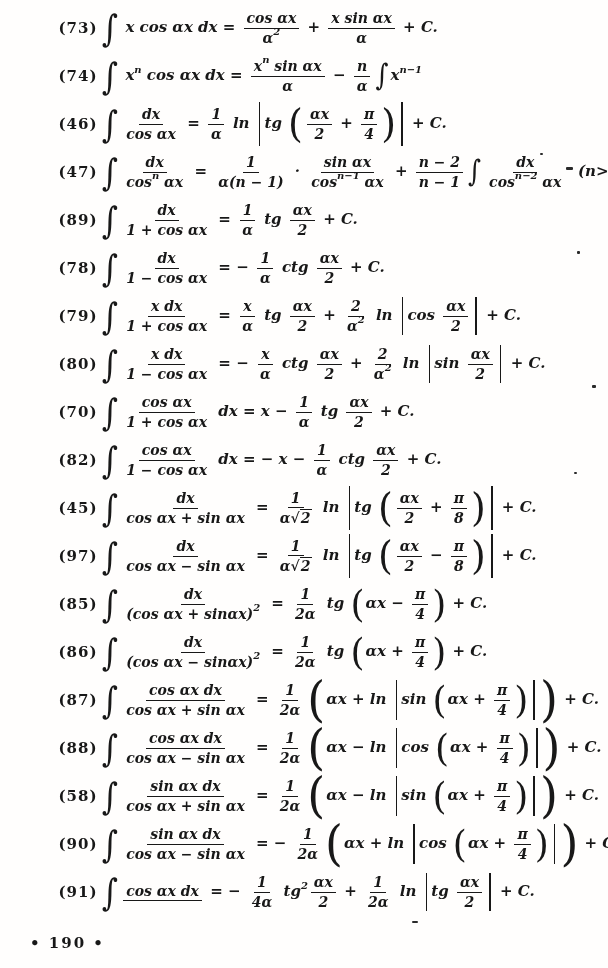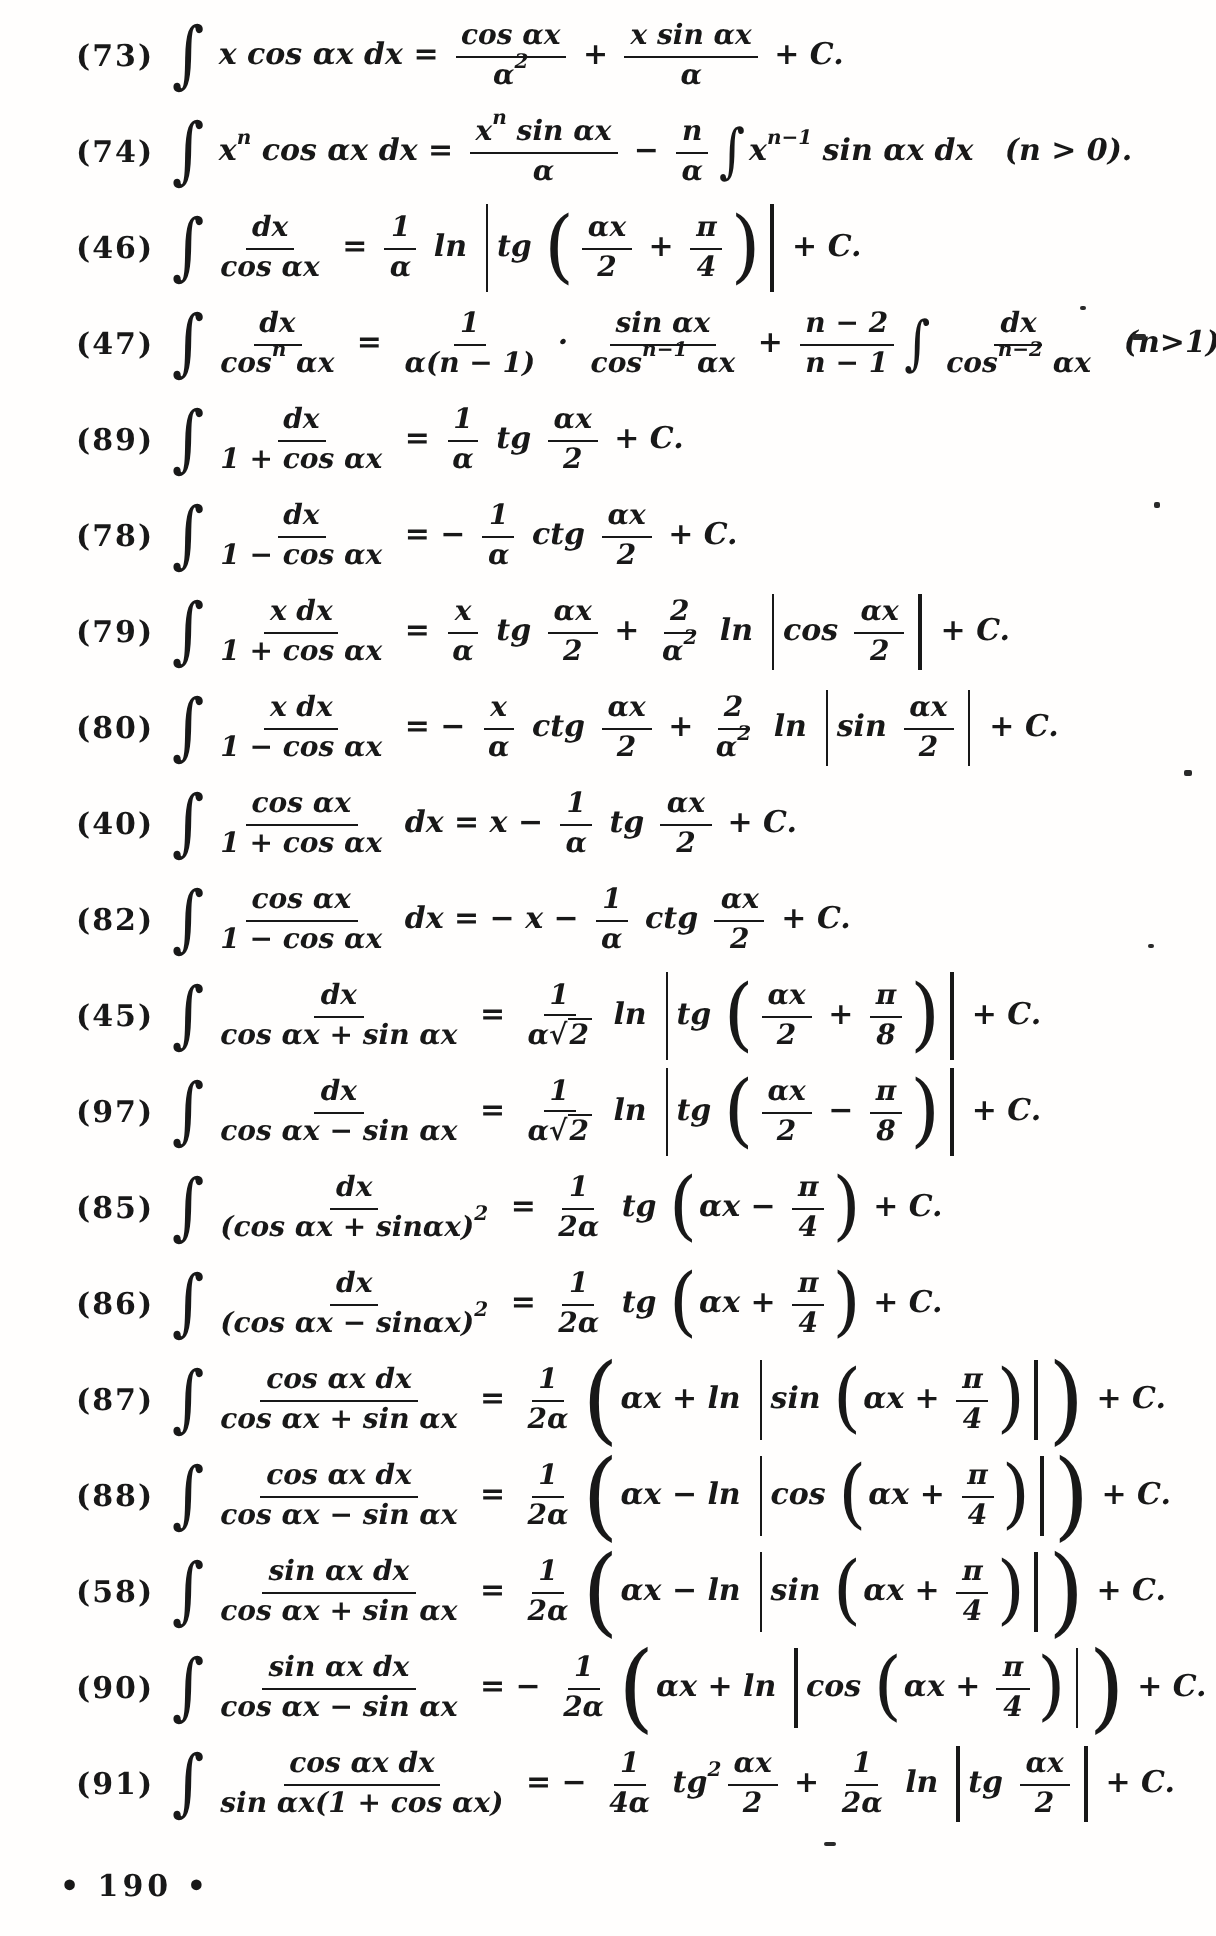--- a/index.html
+++ b/index.html
@@ -1,21 +1,21 @@
 <!DOCTYPE html>
 <html><head>
 <meta charset="utf-8">
 <style>
   html,body{margin:0;padding:0;}
   body{
     width:608px;height:968px;background:#ffffff;
     font-family:"DejaVu Serif", serif;color:#181818;overflow:hidden;
   }
   .page{position:relative;width:608px;height:968px;background:#fffefd;}
-  #formulas{position:absolute;top:6px;left:0;right:0;}
+  #formulas{position:absolute;top:6px;left:16px;right:0;text-align:center;}
   .frow{
     display:flex;align-items:center;padding-left:38px;
     min-height:44px;margin-bottom:4px;
     font-size:15px;font-weight:bold;font-style:italic;white-space:nowrap;
   }
   .fno{
     width:48px;flex:none;font-style:normal;font-weight:bold;
     letter-spacing:1px;font-size:15px;
   }
   .fmath{display:flex;align-items:center;}
@@ -106,21 +106,20 @@
             <span class="num">
               <span class="mtxt">n</span>
             </span>
             <span class="den">
               <span class="mtxt">α</span>
             </span>
           </span>
           <span class="mint sm">∫</span>
           <span class="mtxt">x</span>
           <span class="msup">n−1</span>
-          <span class="mtxt"> sin αx dx   (n &gt; 0).</span>
         </span>
       </div>
       <div class="frow">
         <span class="fno">(46)</span>
         <span class="fmath">
           <span class="mint">∫</span>
           <span class="mfrac">
             <span class="num">
               <span class="mtxt">dx</span>
             </span>
@@ -390,21 +389,21 @@
             </span>
             <span class="den">
               <span class="mtxt">2</span>
             </span>
           </span>
           <span class="mbar" style="height: 38px;"></span>
           <span class="mtxt"> + C.</span>
         </span>
       </div>
       <div class="frow">
-        <span class="fno">(40)</span>
+        <span class="fno">(70)</span>
         <span class="fmath">
           <span class="mint">∫</span>
           <span class="mfrac">
             <span class="num">
               <span class="mtxt">cos αx</span>
             </span>
             <span class="den">
               <span class="mtxt">1 + cos αx</span>
             </span>
           </span>
@@ -796,23 +795,20 @@
           <span class="mtxt"> + C.</span>
         </span>
       </div>
       <div class="frow">
         <span class="fno">(91)</span>
         <span class="fmath">
           <span class="mint">∫</span>
           <span class="mfrac">
             <span class="num">
               <span class="mtxt">cos αx dx</span>
-            </span>
-            <span class="den">
-              <span class="mtxt">sin αx(1 + cos αx)</span>
             </span>
           </span>
           <span class="mtxt"> = − </span>
           <span class="mfrac">
             <span class="num">
               <span class="mtxt">1</span>
             </span>
             <span class="den">
               <span class="mtxt">4α</span>
             </span>

